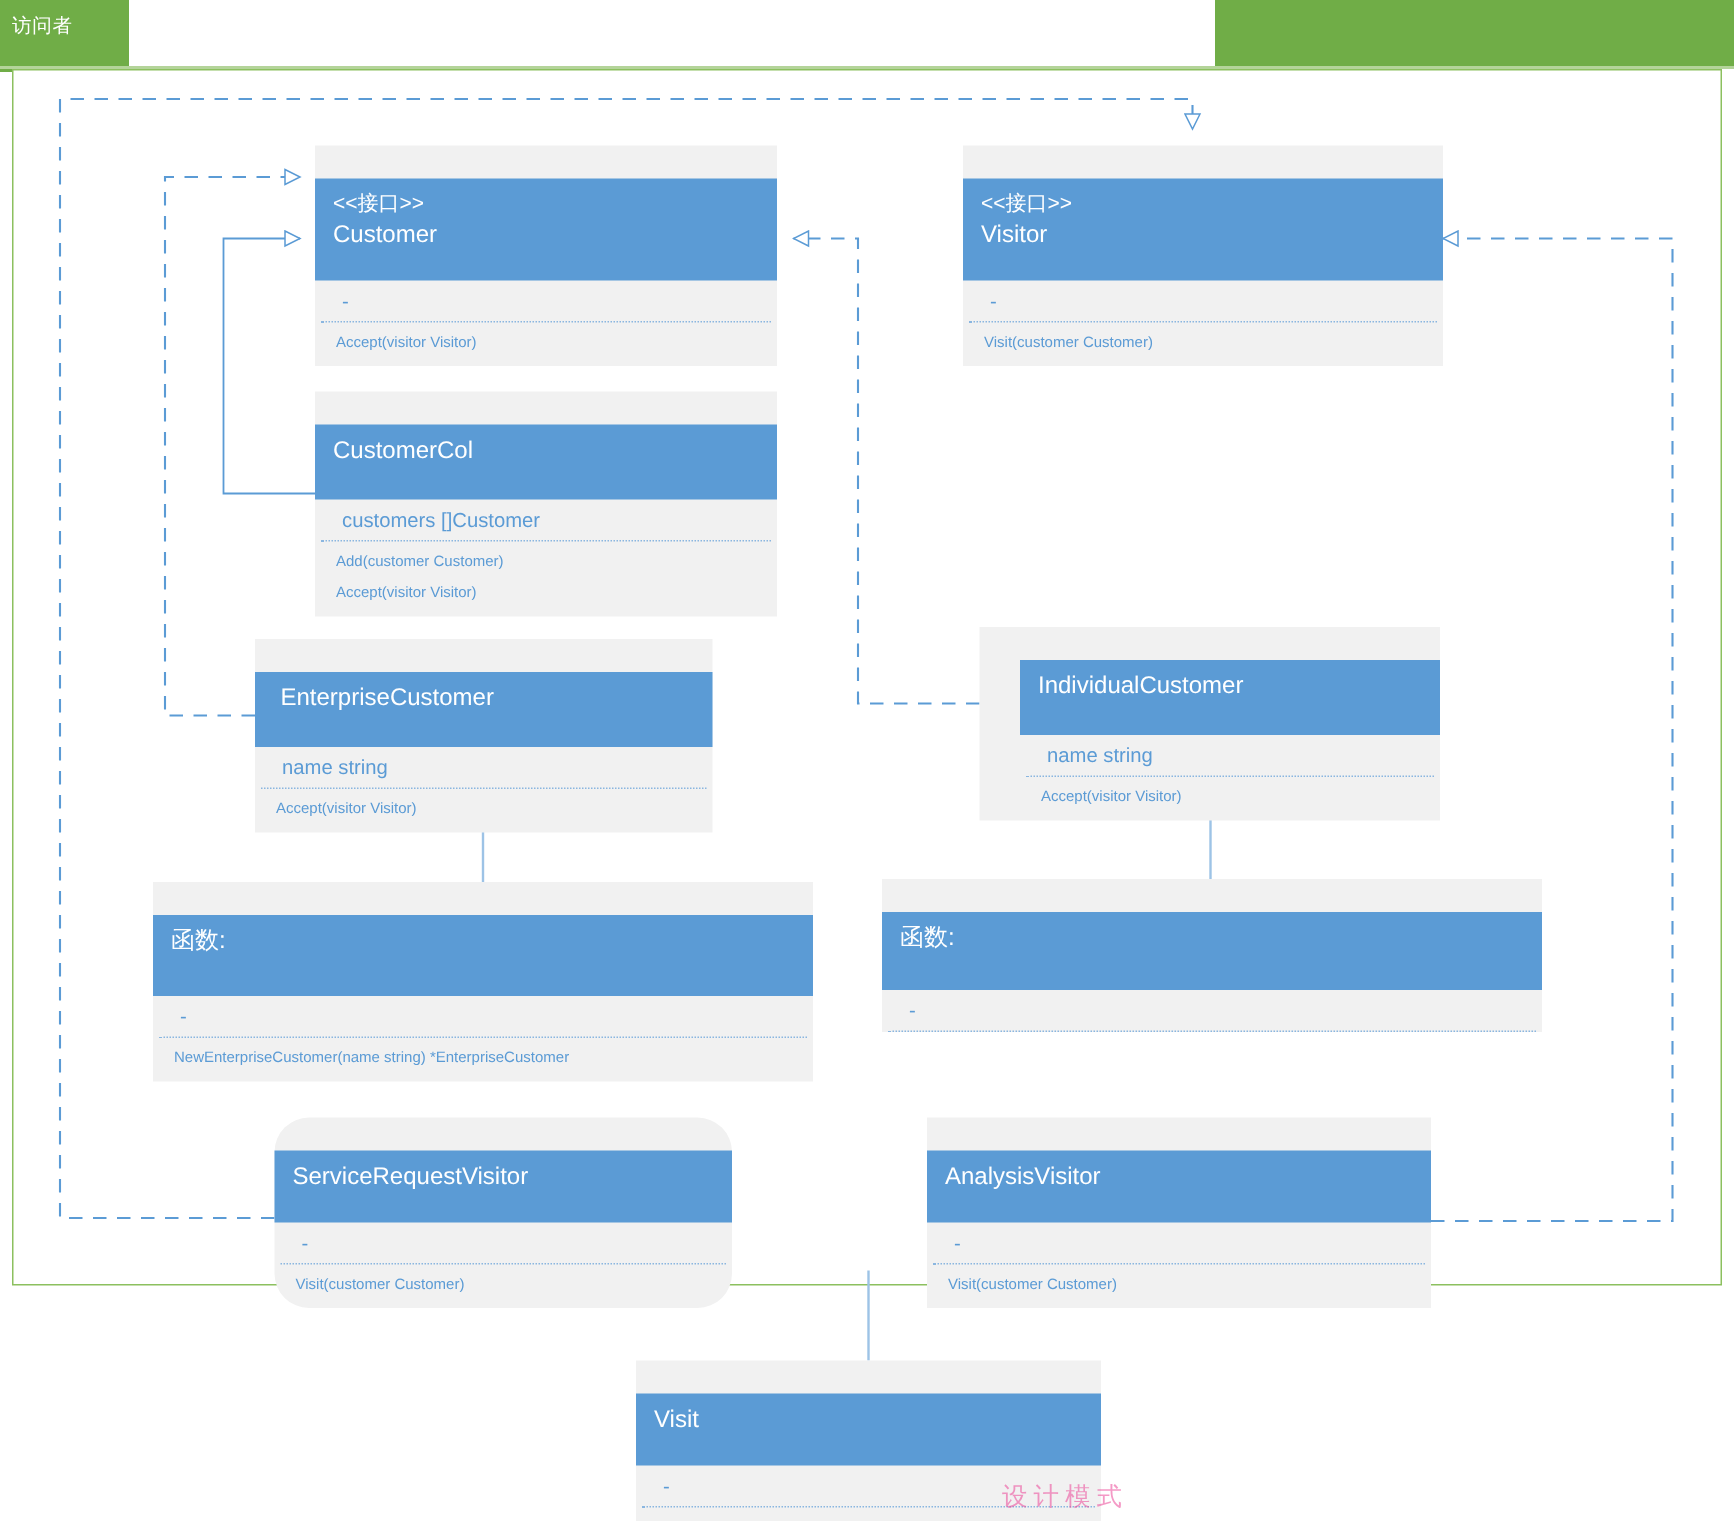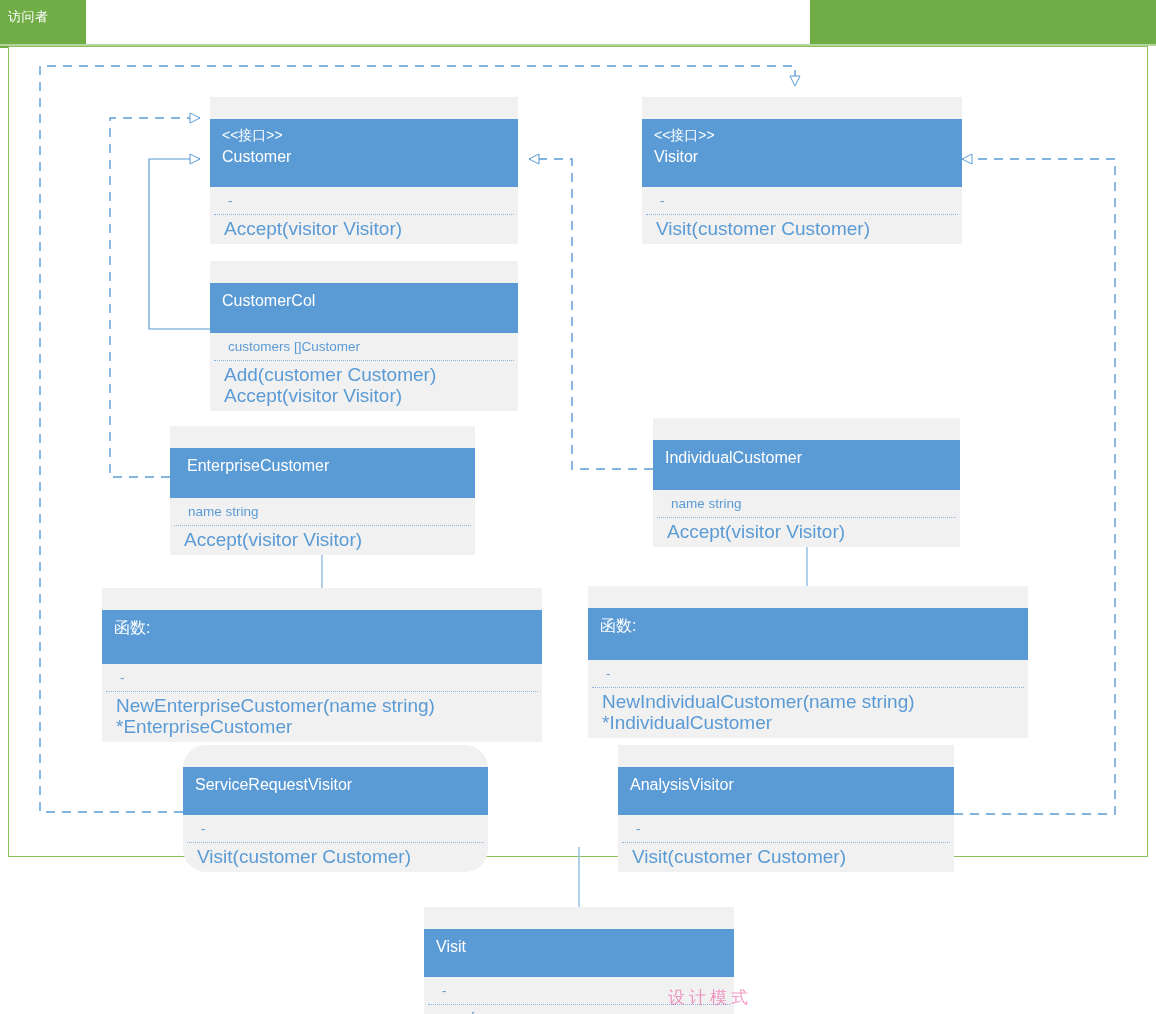--- a/index.html
+++ b/index.html
@@ -87,21 +87,21 @@
     color: #5B9BD5;
     font-size: 13.5px;
     line-height: 20px;
     border-bottom: 1px dotted #8ab6e0;
     margin: 0 4px 0 4px;
   }
   .uml-ops {
     box-sizing: border-box;
     padding: 3px 10px 5px 14px;
     color: #5B9BD5;
-    font-size: 19px;
+    font-size: 10px;
     line-height: 21px;
   }
   .attr-dash { color: #5B9BD5; }
 
   
   #links {
     position: absolute;
     left: 0; top: 0;
     width: 1156px; height: 1014px;
     pointer-events: none;
@@ -215,21 +215,21 @@
       <div class="uml-name">EnterpriseCustomer</div>
     </div>
     <div class="uml-attrs">
       <div>name string</div>
     </div>
     <div class="uml-ops">
       <div>Accept(visitor Visitor)</div>
     </div>
   </div>
 
-  <div class="umlbox" style="left:653px; top:418px; width:307px;">
+  <div class="umlbox" style="left:653px; top:418px; width:307px;padding-left:27px;">
     <div class="uml-head" style="height:50px;">
       <div class="uml-name">IndividualCustomer</div>
     </div>
     <div class="uml-attrs">
       <div>name string</div>
     </div>
     <div class="uml-ops">
       <div>Accept(visitor Visitor)</div>
     </div>
   </div>
@@ -246,23 +246,20 @@
     </div>
   </div>
 
   <div class="umlbox" style="left:588px; top:586px; width:440px;">
     <div class="uml-head" style="height:52px;">
       <div class="uml-name">函数:</div>
     </div>
     <div class="uml-attrs">
       <div class="attr-dash">-</div>
     </div>
-    <div class="uml-ops">
-      <div>NewIndividualCustomer(name string) *IndividualCustomer</div>
-    </div>
   </div>
 
   <div class="umlbox" style="left:183px; top:745px; width:305px;border-radius:23px;">
     <div class="uml-head" style="height:48px;">
       <div class="uml-name">ServiceRequestVisitor</div>
     </div>
     <div class="uml-attrs">
       <div class="attr-dash">-</div>
     </div>
     <div class="uml-ops">

